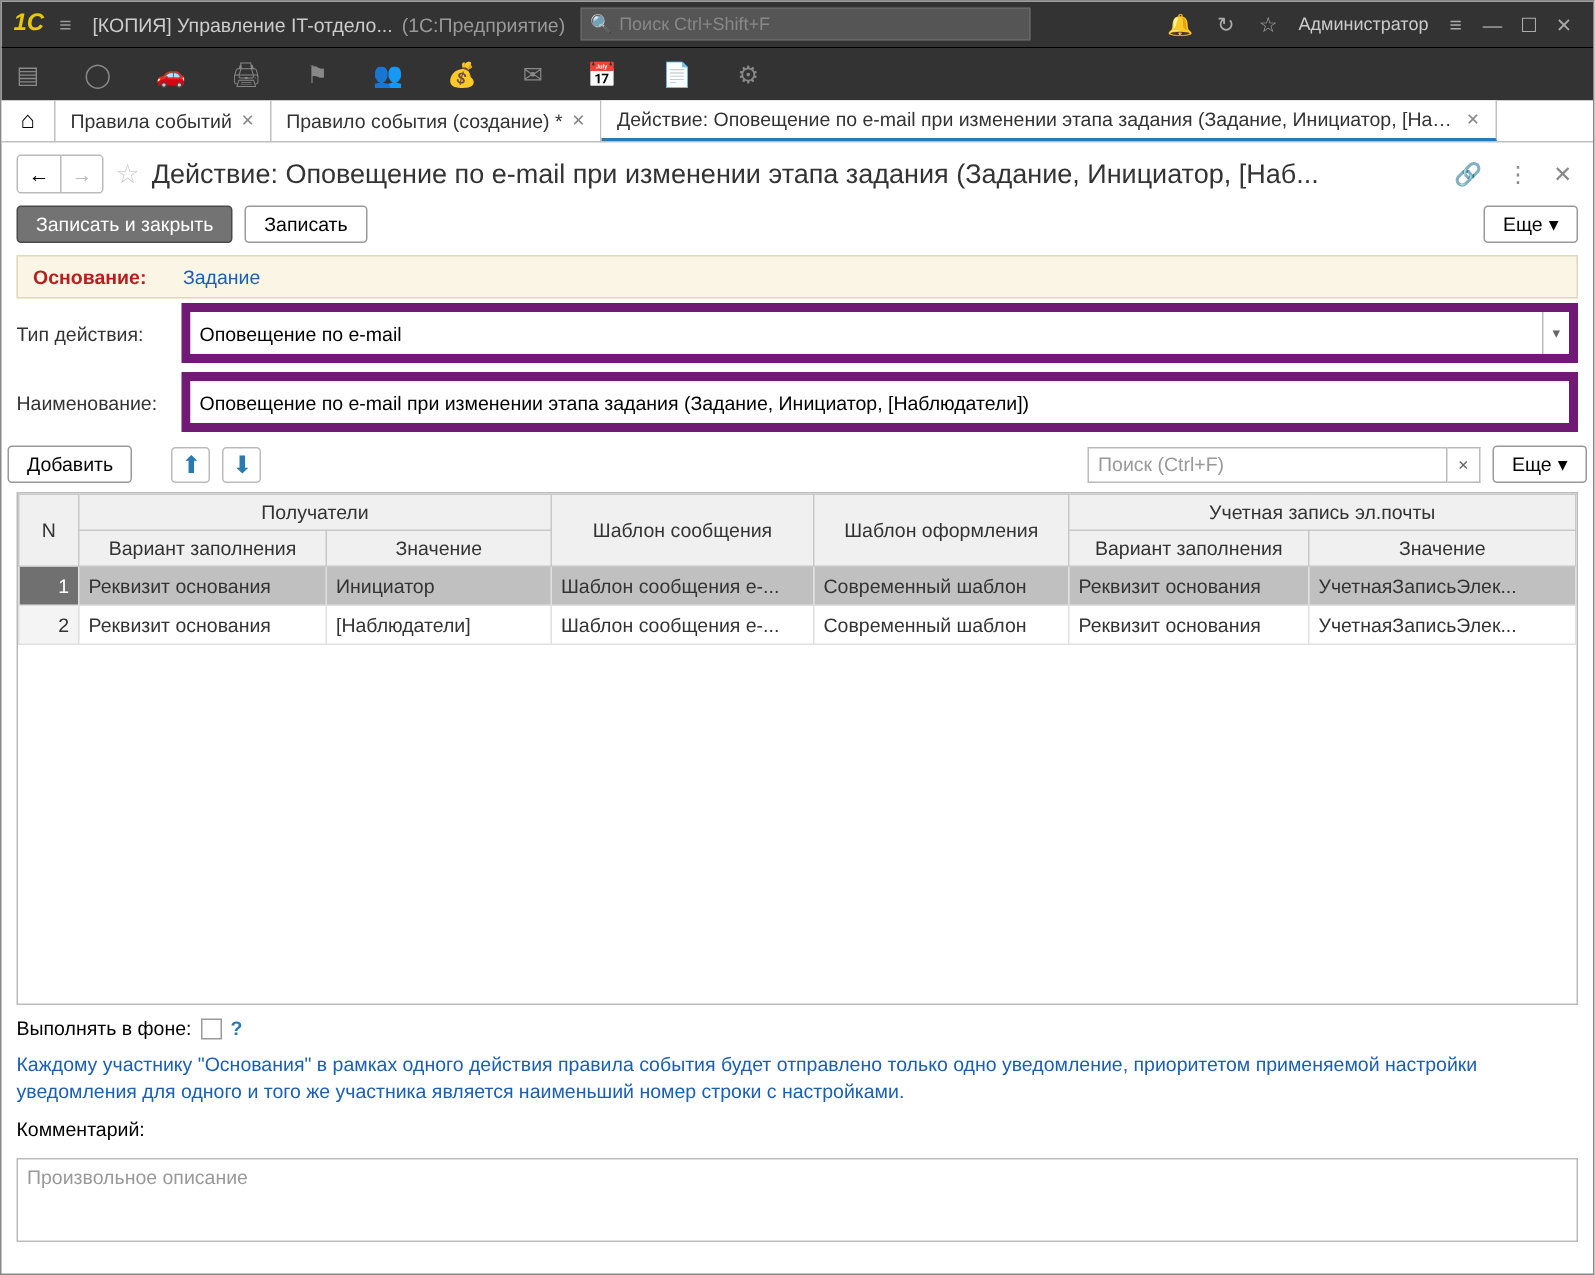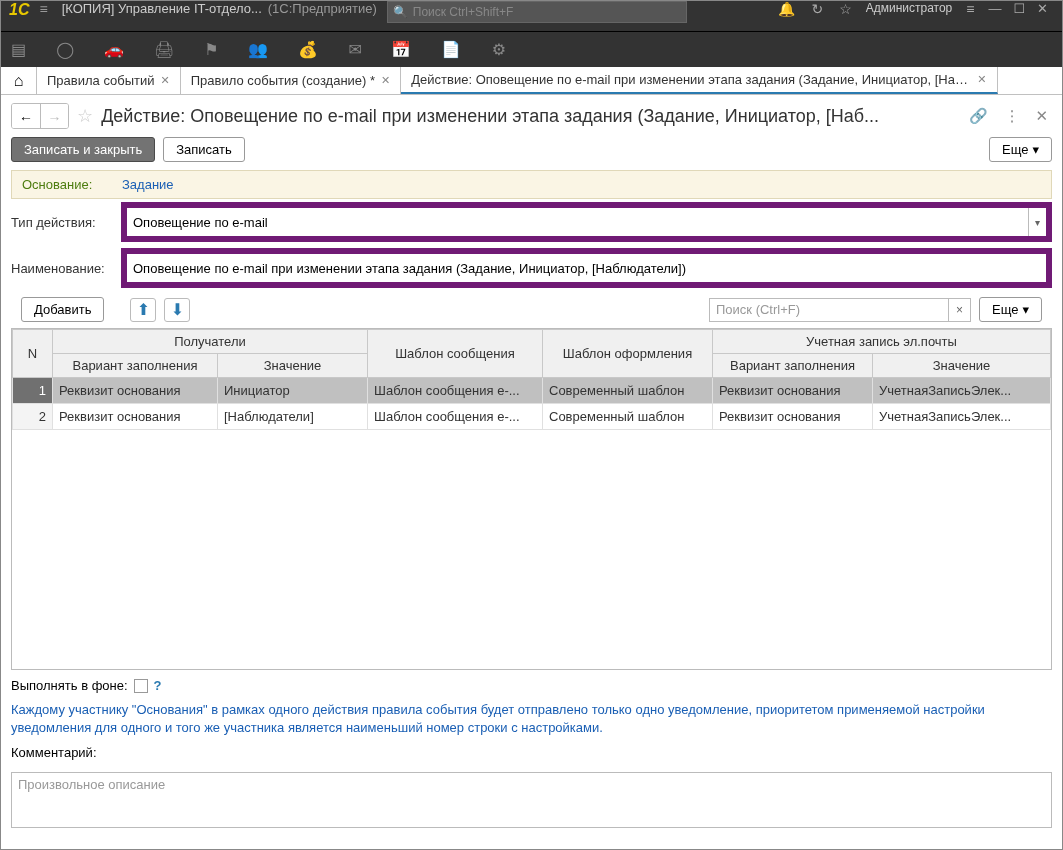--- a/index.html
+++ b/index.html
@@ -1,19 +1,19 @@
 <!DOCTYPE html>
 <html><head>
 <meta charset="utf-8">
 <style>
 * { box-sizing: border-box; margin: 0; padding: 0; font-family: Arial, sans-serif; }
 body { background: #fff; width: 1063px; height: 850px; overflow: hidden; border: 1px solid #888; }
 
 
-.titlebar { background: #333; height: 30px; display: flex; align-items: flex-start; color: #ccc; font-size: 13px; padding: 0 8px; }
+.titlebar { background: #333; height: 30px; display: flex; align-items: center; color: #ccc; font-size: 13px; padding: 0 8px; }
 .logo { color: #e8c800; font-weight: bold; font-size: 16px; margin-right: 10px; font-style: italic; }
 .hamburger { margin-right: 14px; color: #999; font-size: 14px; }
 .title-text { flex: 0 0 auto; }
 .title-platform { color: #999; margin-left: 6px; }
 .search-global { background: #555; border: 1px solid #666; height: 22px; margin-left: 10px; width: 300px; display: flex; align-items: center; padding: 0 6px; color: #888; font-size: 12px; }
 .search-global .mag { margin-right: 4px; }
 .titlebar-spacer { flex: 1; }
 .titlebar-icon { color: #aaa; margin: 0 8px; font-size: 14px; }
 .user-label { color: #ccc; font-size: 12px; margin: 0 6px; }
 .win-btn { color: #aaa; margin: 0 6px; font-size: 13px; }
@@ -43,32 +43,32 @@
 
 
 .cmdbar { display: flex; align-items: center; padding: 0 10px 8px 10px; gap: 8px; }
 .btn { border: 1px solid #999; border-radius: 3px; padding: 4px 12px; font-size: 13px; background: #fff; }
 .btn-primary { background: #737373; color: #fff; border-color: #4a4a4a; }
 .btn-more { display: flex; gap: 4px; }
 .cmdbar-spacer { flex: 1; }
 
 
 .info-panel { background: #faf5e4; border: 1px solid #e0d8b8; margin: 0 10px; padding: 6px 10px; display: flex; align-items: center; font-size: 13px; }
-.info-label { color: #4d7c0f; width: 100px; }
+.info-label { color: #b91c1c; width: 100px; font-weight: bold; }
 .info-link { color: #1a5fb4; }
 
 
 .form-row { display: flex; align-items: center; padding: 3px 10px; font-size: 13px; }
 .form-label { color: #333; width: 110px; }
 .form-field { flex: 1; border: 6px solid #701a75; height: 40px; display: flex; }
 .form-field input { border: none; flex: 1; padding: 0 6px; font-size: 13px; outline: none; }
 .field-dd { width: 18px; border-left: 1px solid #bbb; text-align: center; color: #666; font-size: 10px; display: flex; align-items: center; justify-content: center; height: 100%; }
 
 
-.list-cmdbar { display: flex; align-items: center; padding: 6px 20px; gap: 8px; }
+.list-cmdbar { display: flex; align-items: center; padding: 6px 4px; gap: 8px; }
 .icon-btn { border: 1px solid #bbb; border-radius: 3px; width: 26px; height: 24px; display: flex; align-items: center; justify-content: center; background: #fff; }
 .arrow-up { color: #2a7ab0; }
 .arrow-down { color: #2a7ab0; }
 .search-box { border: 1px solid #bbb; height: 24px; width: 240px; display: flex; align-items: center; }
 .search-box input { border: none; flex: 1; padding: 0 6px; font-size: 13px; outline: none; }
 .search-box input::placeholder { color: #999; }
 .clear-btn { border: 1px solid #bbb; border-left: none; width: 22px; height: 24px; display: flex; align-items: center; justify-content: center; font-size: 12px; color: #666; }
 
 
 .table-wrap { margin: 0 10px; border: 1px solid #bbb; height: 342px; overflow: hidden; }

